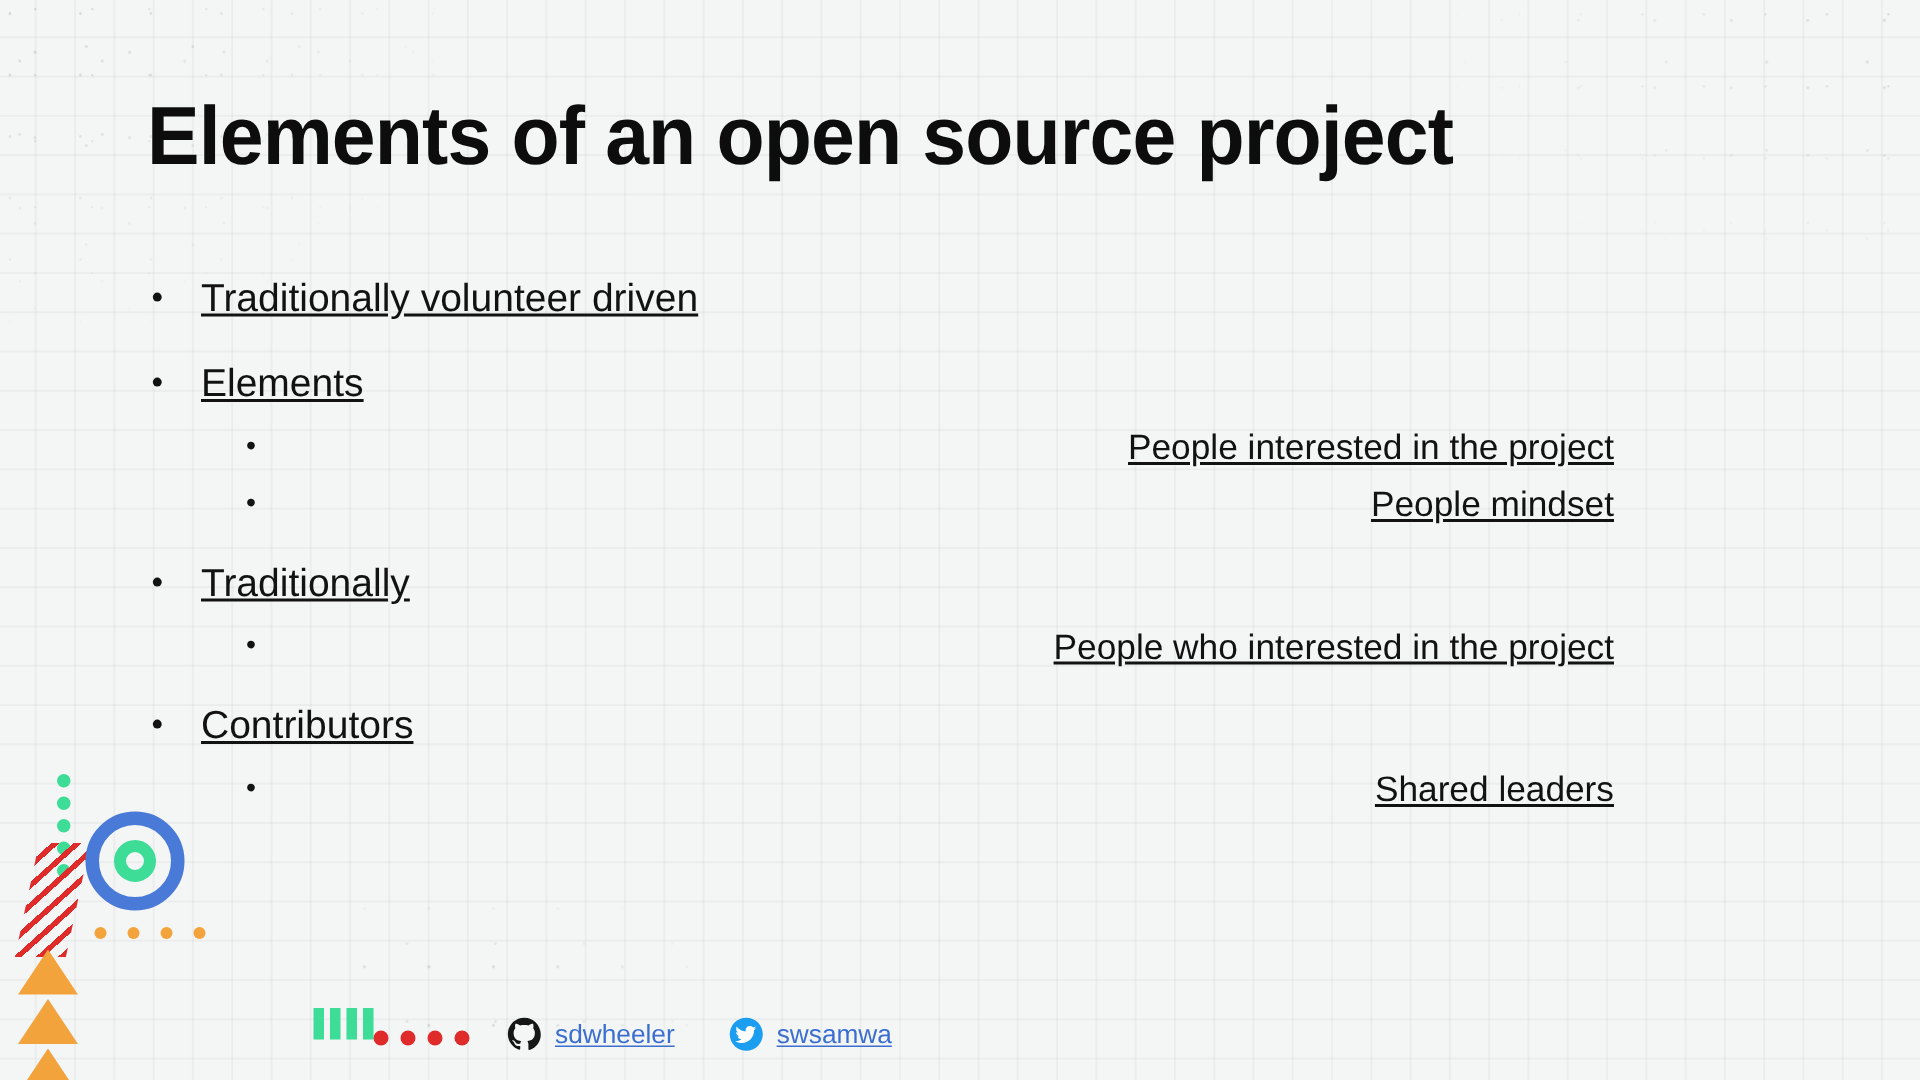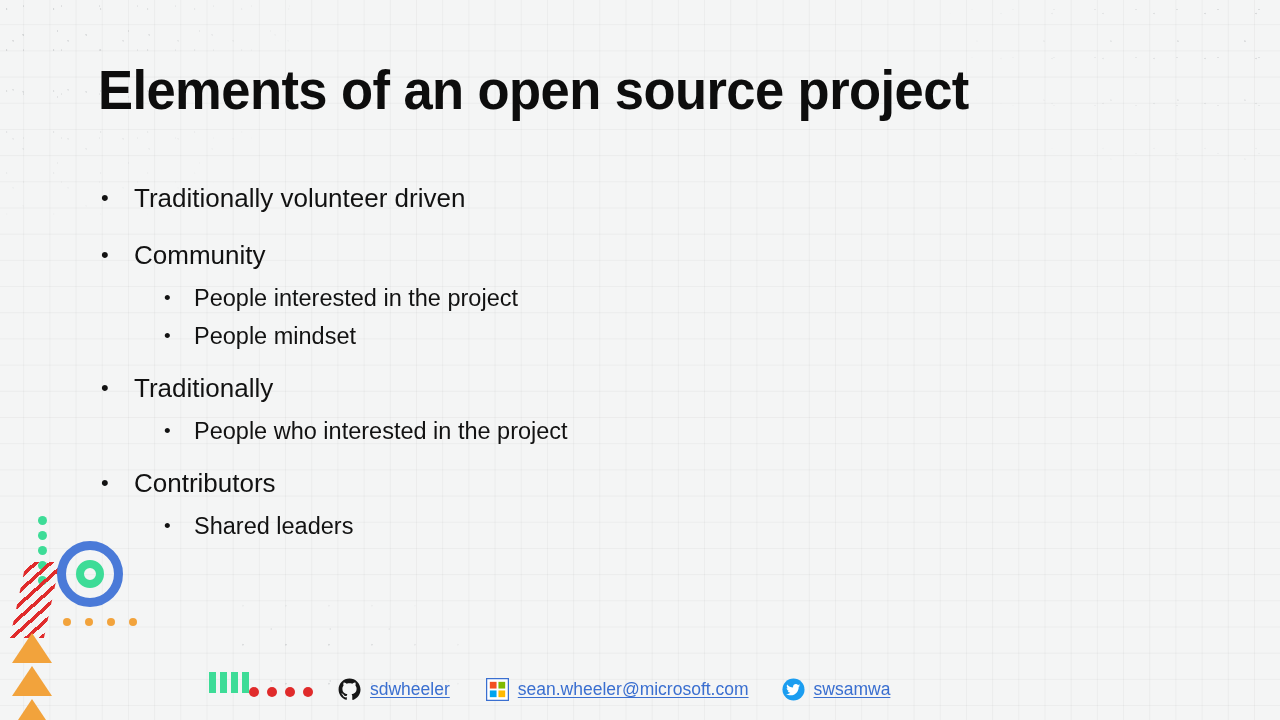--- a/index.html
+++ b/index.html
@@ -105,37 +105,38 @@
   .bullet-row .dot {
     position: absolute;
     font-size: 22px;
     line-height: inherit;
     color: #121212;
     user-select: none;
   }
   .bullet-row .txt {
     display: block;
     white-space: nowrap;
+    text-decoration: underline;
   }
 
   .level-1 {
     height: 48px;
     font-size: 26px;
     line-height: 48px;
   }
   .level-1 .dot { left: 5px; top: 0; }
   .level-1 .txt { padding-left: 38px; }
 
   .level-2 {
     height: 38px;
     font-size: 23.5px;
     line-height: 38px;
   }
   .level-2 .dot { left: 68px; top: 0; font-size: 19px; }
-  .level-2 .txt { padding-left: 98px; }
+  .level-2 .txt { padding-left: 98px; text-align: right; }
 
   .spacer-sm { height: 9px; }
 
   
   #footer {
     position: absolute;
     left: 338px;
     top: 674px;
     height: 30px;
     display: flex;
@@ -242,21 +243,21 @@
 
     <div class="bullet-row level-1">
       <span class="dot">•</span>
       <span class="txt">Traditionally volunteer driven</span>
     </div>
 
     <div class="spacer-sm"></div>
 
     <div class="bullet-row level-1">
       <span class="dot">•</span>
-      <span class="txt">Community</span>
+      <span class="txt">Elements</span>
     </div>
 
     <div class="bullet-row level-2">
       <span class="dot">•</span>
       <span class="txt">People interested in the project</span>
     </div>
 
     <div class="bullet-row level-2">
       <span class="dot">•</span>
       <span class="txt">People mindset</span>
@@ -326,32 +327,20 @@
 
     <div class="footer-item" id="gh-item">
       <span class="ficon">
         <svg width="23" height="23" viewBox="0 0 24 24">
           <path fill="#161616" d="M12 .5C5.7.5.6 5.6.6 11.9c0 5 3.3 9.3 7.8 10.8.6.1.8-.2.8-.6v-2c-3.2.7-3.9-1.5-3.9-1.5-.5-1.3-1.3-1.7-1.3-1.7-1-.7.1-.7.1-.7 1.1.1 1.7 1.2 1.7 1.2 1 1.8 2.7 1.3 3.4 1 .1-.8.4-1.3.7-1.6-2.6-.3-5.3-1.3-5.3-5.8 0-1.3.5-2.3 1.2-3.2-.1-.3-.5-1.5.1-3.1 0 0 1-.3 3.2 1.2.9-.3 1.9-.4 2.9-.4s2 .1 2.9.4c2.2-1.5 3.2-1.2 3.2-1.2.6 1.6.2 2.8.1 3.1.7.9 1.2 1.9 1.2 3.2 0 4.5-2.7 5.5-5.3 5.8.4.4.8 1.1.8 2.2v3.3c0 .4.2.7.8.6 4.6-1.5 7.8-5.8 7.8-10.8C23.4 5.6 18.3.5 12 .5z"></path>
         </svg>
       </span>
       <span class="flabel">sdwheeler</span>
     </div>
 
-    <div class="footer-item" id="ms-item">
-      <span class="ficon">
-        <svg width="23" height="23" viewBox="0 0 24 24">
-          <rect x="0.5" y="0.5" width="23" height="23" fill="#ffffff" stroke="#3a6fd0" stroke-width="1.6"></rect>
-          <rect x="4" y="4" width="7" height="7" fill="#f25022"></rect>
-          <rect x="13" y="4" width="7" height="7" fill="#7fba00"></rect>
-          <rect x="4" y="13" width="7" height="7" fill="#00a4ef"></rect>
-          <rect x="13" y="13" width="7" height="7" fill="#ffb900"></rect>
-        </svg>
-      </span>
-      <span class="flabel">sean.wheeler@microsoft.com</span>
-    </div>
 
     <div class="footer-item" id="tw-item">
       <span class="ficon">
         <svg width="23" height="23" viewBox="0 0 24 24">
           <circle cx="12" cy="12" r="11.5" fill="#1b9df0"></circle>
           <path fill="#ffffff" d="M19 7.8c-.5.2-1.1.4-1.7.5.6-.4 1.1-1 1.3-1.7-.6.3-1.2.6-1.9.7-.5-.6-1.3-1-2.2-1-1.7 0-3 1.4-3 3 0 .2 0 .5.1.7-2.5-.1-4.7-1.3-6.2-3.2-.3.5-.4 1-.4 1.5 0 1 .5 1.9 1.3 2.5-.5 0-1-.1-1.4-.4 0 1.5 1 2.7 2.4 3-.3.1-.5.1-.8.1-.2 0-.4 0-.6-.1.4 1.2 1.5 2.1 2.8 2.1-1 .8-2.3 1.3-3.7 1.3h-.7c1.3.8 2.9 1.3 4.6 1.3 5.5 0 8.5-4.6 8.5-8.5v-.4c.6-.4 1.1-1 1.6-1.5z"></path>
         </svg>
       </span>
       <span class="flabel">swsamwa</span>
     </div>

